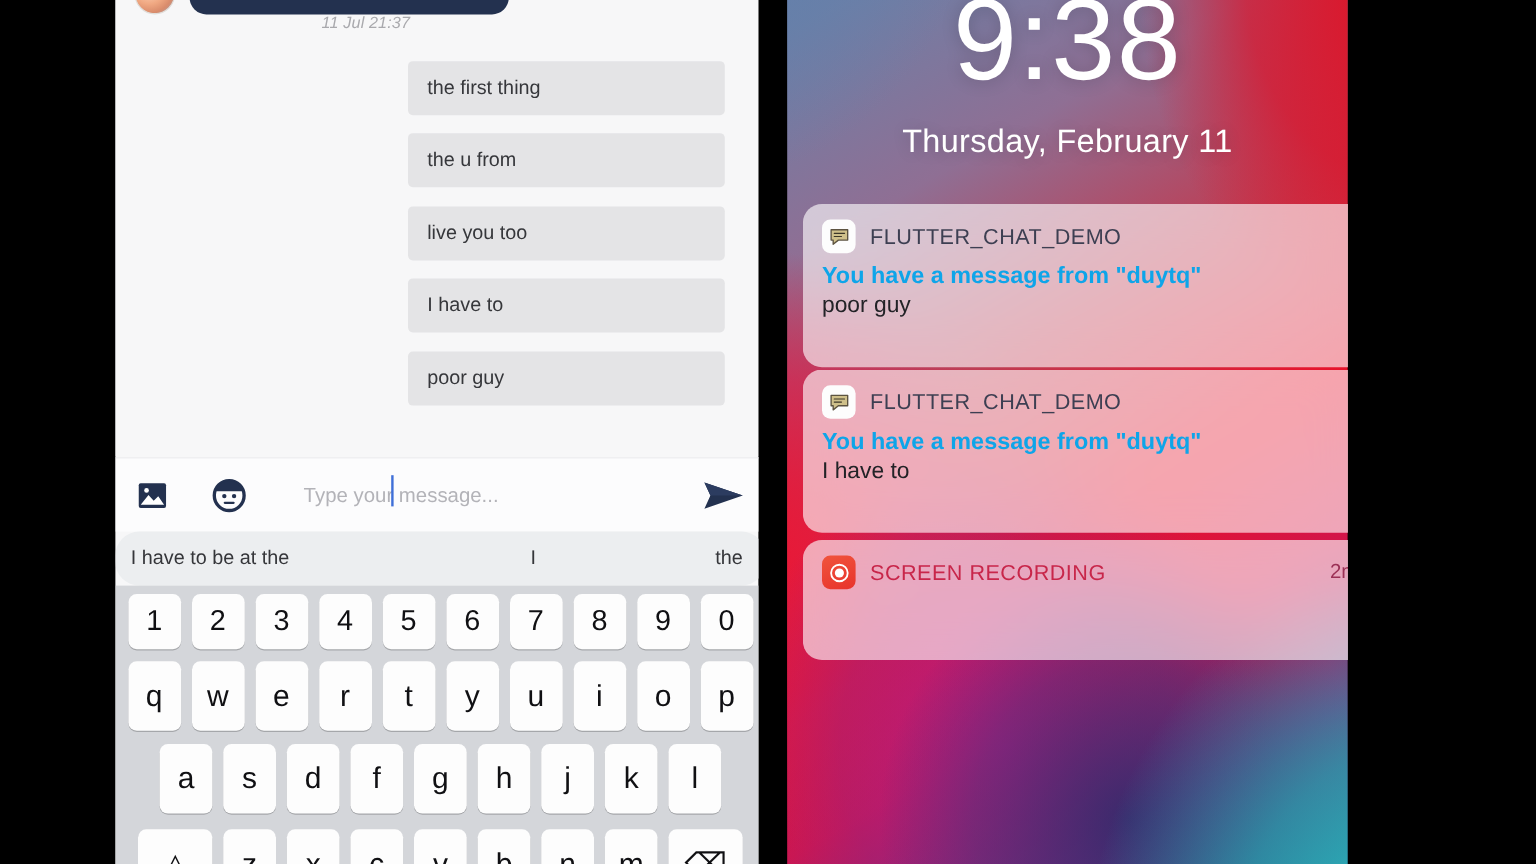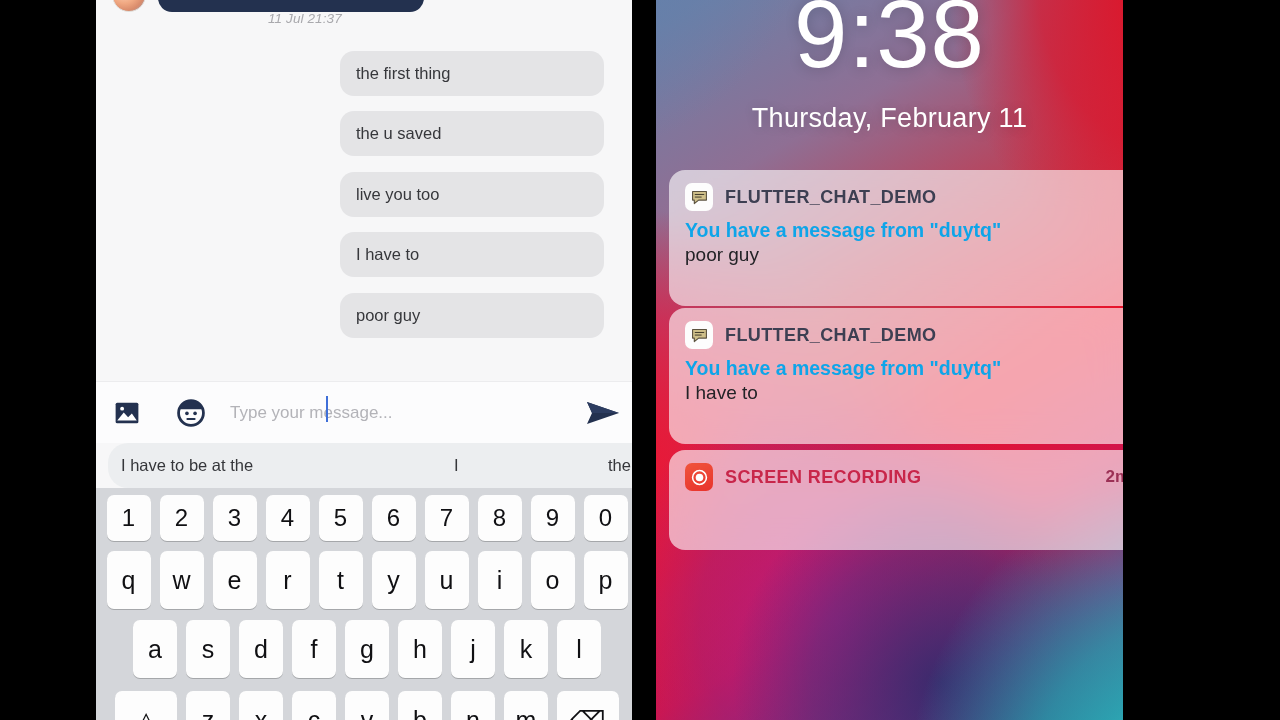--- a/index.html
+++ b/index.html
@@ -33,21 +33,21 @@
     width: 266px; height: 34px; border-radius: 14px;
     background: #23314f;
   }
   .timestamp {
     position: absolute; left: 172px; top: 11px;
     font-size: 13.5px; color: #a9a9ad; font-style: italic;
     letter-spacing: .1px;
   }
   .out-bubble {
     position: absolute; right: 28px;
-    width: 264px; height: 45px; border-radius: 14px;
+    width: 264px; height: 45px; border-radius: 4px;
     background: #e4e4e6;
     display: flex; align-items: center;
     padding-left: 16px;
     font-size: 16.5px; color: #36373b;
   }
   .ob0 { top: 51px; }
   .ob1 { top: 111px; }
   .ob2 { top: 172px; }
   .ob3 { top: 232px; }
   .ob4 { top: 293px; }
@@ -60,31 +60,32 @@
     display: flex; align-items: center; padding: 0 18px;
   }
   .icon-img, .icon-emoji { flex: none; cursor: pointer; }
   .icon-img { width: 26px; height: 26px; margin-right: 36px; }
   .icon-emoji { width: 30px; height: 30px; margin-right: 16px; }
   #msg-input {
     flex: 1; border: none; outline: none; background: transparent;
     font-family: "Liberation Sans", sans-serif;
     font-size: 17px; color: #737373;
     padding-left: 8px;
+    margin-left: 23px;
   }
   #msg-input::placeholder { color: #b3b3b8; }
   .caret {
     position: absolute; left: 230px; top: 396px;
     width: 2px; height: 26px; background: #3f6fd8;
   }
   .icon-send { width: 34px; height: 30px; flex: none; cursor: pointer; }
 
   
   #suggestions {
-    position: absolute; left: 12px; top: 443px; width: 542px; height: 45px;
+    position: absolute; left: 0; top: 443px; width: 542px; height: 45px;
     background: #eceef0;
     display: flex; align-items: center; border-radius: 20px;
   }
   .sug {
     font-size: 16.5px; color: #35363a;
     white-space: nowrap; cursor: pointer;
   }
   .sug0 { position: absolute; left: 13px; }
   .sug1 { position: absolute; left: 346px; }
   .sug2 { position: absolute; left: 500px; }
@@ -182,21 +183,20 @@
     cursor: pointer;
   }
   .n0 { top: 170px; height: 136px; }
   .n1 { top: 308px; height: 136px; }
   .n2 { top: 450px; height: 100px; }
 
   .notif-head {
     display: flex; align-items: center;
     padding: 12px 16px 0 16px;
     height: 42px;
-    font-weight: bold;
   }
   .app-icon {
     width: 28px; height: 28px; border-radius: 7px;
     flex: none; margin-right: 12px;
     display: flex; align-items: center; justify-content: center;
   }
   .app-icon.chat { background: #fdfdfd; }
   .app-icon.rec  { background: linear-gradient(160deg,#f0543c 0%,#e8332c 100%); }
   .app-name {
     font-size: 18px; letter-spacing: .4px;
@@ -236,21 +236,21 @@
     <div id="chat-scroll">
 
       <div class="incoming-row">
         <div class="avatar"></div>
         <div class="incoming-bubble"></div>
       </div>
 
       <div class="timestamp">11 Jul 21:37</div>
 
       <div class="out-bubble ob0">the first thing</div>
-      <div class="out-bubble ob1">the u saved</div>
+      <div class="out-bubble ob1">the u from</div>
       <div class="out-bubble ob2">live you too</div>
       <div class="out-bubble ob3">I have to</div>
       <div class="out-bubble ob4">poor guy</div>
     </div>
 
     <div id="composer">
       <svg class="icon-img" viewBox="0 0 24 24">
         <rect x="1.5" y="2.5" width="21" height="19" rx="1.5" fill="#23314f"></rect>
         <circle cx="7.5" cy="8" r="1.8" fill="#fff"></circle>
         <path d="M3 19 L9 11.5 L13 16 L16.5 12.5 L21 19 Z" fill="#fff"></path>

